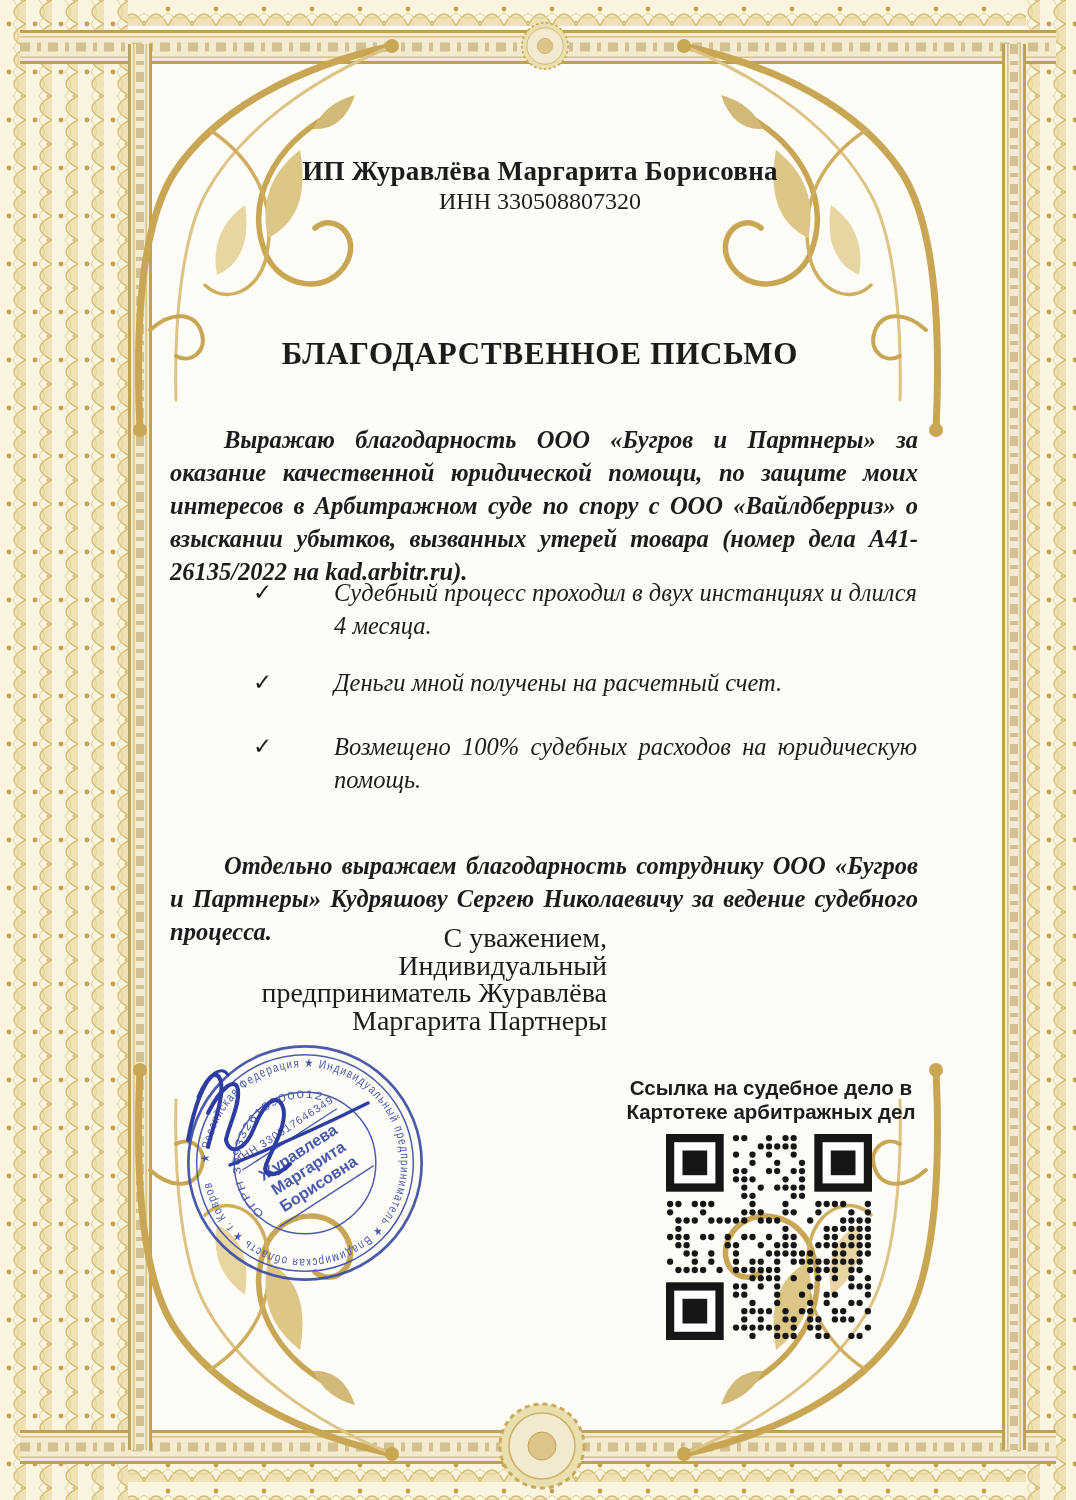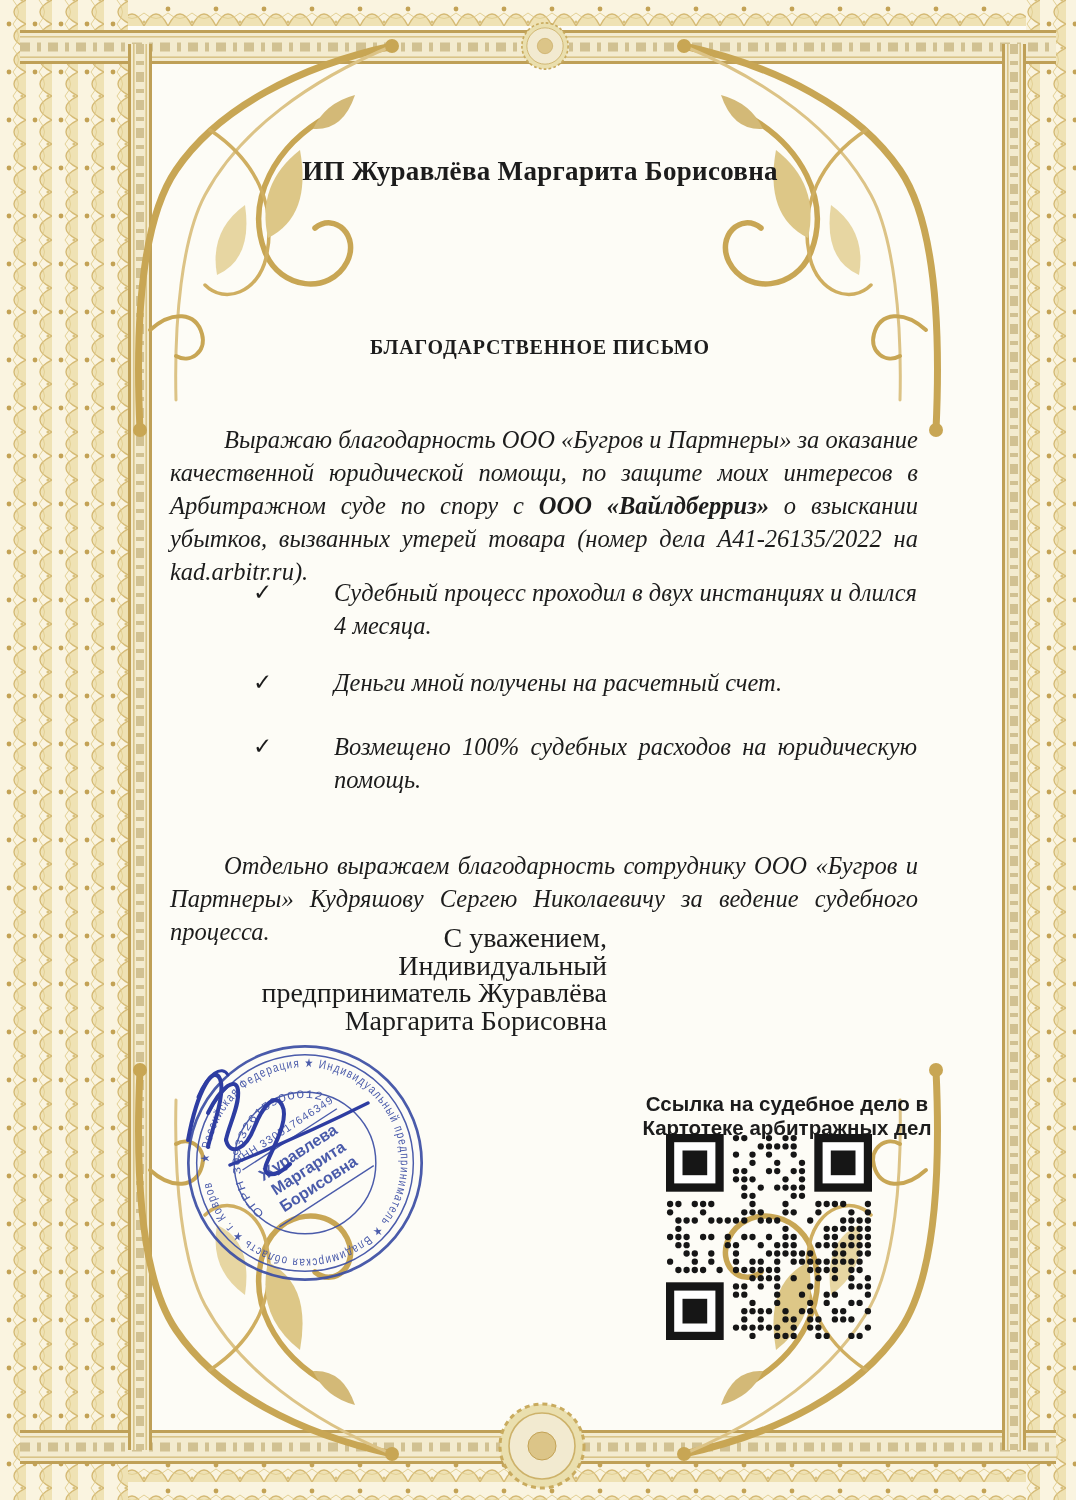--- a/index.html
+++ b/index.html
@@ -8,35 +8,35 @@
     background:#fdfcf6;
     font-family:"Liberation Serif","DejaVu Serif",serif;
     color:#1c1c1c;
   }
   .abs{position:absolute;}
   
   .header{top:156px;left:140px;width:800px;text-align:center;z-index:5;}
   .header .h-name{font-size:27px;font-weight:bold;letter-spacing:.3px;text-align:center;}
   .header .h-sub{font-size:24px;line-height:29px;}
   .title{top:336px;left:140px;width:800px;text-align:center;
-         font-size:20px;font-weight:bold;letter-spacing:.8px;z-index:5;}
+         font-size:31px;font-weight:bold;letter-spacing:.8px;z-index:5;}
   .para{font-style:italic;font-size:24.5px;line-height:33.2px;
-        text-align:justify;z-index:5;}
+        text-align:justify;z-index:5;font-weight:bold;}
   .p1{top:398px;left:170px;width:748px;text-indent:54px;}
   .p2{top:824px;left:170px;width:748px;text-indent:54px;}
   .bullets{top:576px;left:253px;width:664px;z-index:5;}
   .bullet{display:flex;font-style:italic;font-size:24.5px;line-height:33.2px;}
   .bullet .mark{width:37px;flex:0 0 37px;font-style:normal;font-size:23px;}
   .bullet .btxt{flex:1;text-align:justify;margin-left:44px;}
   .bullet.b1{margin-bottom:24px;}
   .bullet.b2{margin-bottom:30px;}
   .sig{top:924px;left:177px;width:430px;font-size:28px;line-height:27.5px;z-index:5;text-align:right;}
-  .qr-caption{top:1076px;left:628px;width:318px;text-align:center;
+  .qr-caption{top:1076px;left:612px;width:318px;text-align:center;
               font-family:"Liberation Sans","DejaVu Sans",sans-serif;
-              font-size:20.5px;line-height:24px;font-weight:bold;z-index:5;margin-top:16px;}
+              font-size:20.5px;line-height:24px;font-weight:bold;z-index:5;}
   
   .border-svg{top:0;left:0;z-index:1;}
   .stamp-svg{top:1038px;left:180px;z-index:6;opacity:.93;}
   .sign-svg{top:1035px;left:168px;z-index:7;}
   .qr-box{top:1134px;left:666px;z-index:5;}
 </style>
 </head>
 <body>
 
 <svg class="abs border-svg" width="1076" height="1500" viewBox="0 0 1076 1500">
@@ -108,20 +108,21 @@
   <use href="#cornerFl" transform="translate(1076,0) scale(-1,1)"></use>
   <use href="#cornerFl" transform="translate(0,1500) scale(1,-1)"></use>
   <use href="#cornerFl" transform="translate(1076,1500) scale(-1,-1)"></use>
 
   <use href="#rosette" transform="translate(545,46) scale(0.55)"></use>
   <use href="#rosette" transform="translate(542,1446)"></use>
 </svg>
 
 <div class="abs header">
   <div class="h-name">ИП Журавлёва Маргарита Борисовна</div>
+  <div class="h-sub">ИНН 330508807320</div>
 </div>
 
 <div class="abs title">БЛАГОДАРСТВЕННОЕ ПИСЬМО</div>
 
 <p class="abs para p1"><span>Выражаю благодарность ООО «Бугров и Партнеры» за оказание качественной юридической помощи, по защите моих интересов в Арбитражном суде по спору с </span><b>ООО «Вайлдберриз»</b><span> о взыскании убытков, вызванных утерей товара (номер дела А41-26135/2022 на kad.arbitr.ru).</span></p>
 
 <div class="abs bullets">
   <div class="bullet b1">
     <span class="mark">✓</span>
     <span class="btxt">Судебный процесс проходил в двух инстанциях и длился 4 месяца.</span>
@@ -135,21 +136,21 @@
     <span class="btxt">Возмещено 100% судебных расходов на юридическую помощь.</span>
   </div>
 </div>
 
 <p class="abs para p2">Отдельно выражаем благодарность сотруднику ООО «Бугров и Партнеры» Кудряшову Сергею Николаевичу за ведение судебного процесса.</p>
 
 <div class="abs sig">
   <div>С уважением,</div>
   <div>Индивидуальный</div>
   <div>предприниматель Журавлёва</div>
-  <div>Маргарита Борисовна</div>
+  <div>Маргарита Партнеры</div>
 </div>
 
 <svg class="abs stamp-svg" width="250" height="250" viewBox="0 0 240 240">
   <defs>
     <path id="ringPath" d="M 28,120 A 92,92 0 1,1 28,120.01"></path>
     <path id="ogrnArc" d="M 66,150 A 62,62 0 1,1 174,150" transform="rotate(-33 120 120)"></path>
   </defs>
   <g fill="none" stroke="#3d4fa5">
     <circle cx="120" cy="120" r="112" stroke-width="2.6"></circle>
     <circle cx="120" cy="120" r="104" stroke-width="1.4"></circle>

